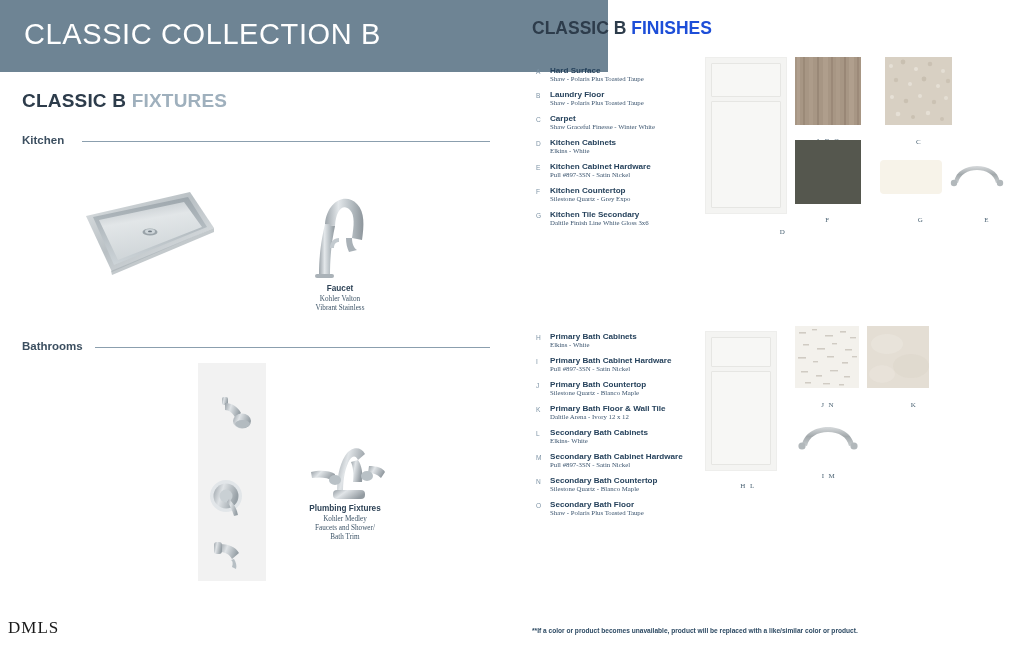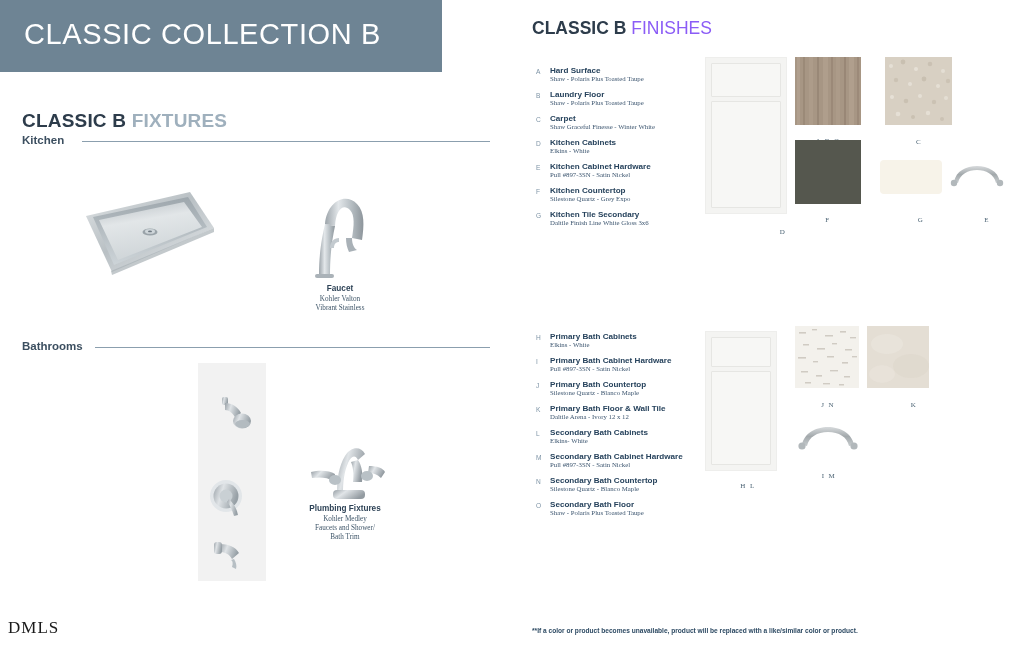--- a/index.html
+++ b/index.html
@@ -8,30 +8,30 @@
     background:#ffffff;
     font-family:"Liberation Sans", sans-serif;
     color:#2d3c4b;
     overflow:hidden;
     position:relative;
   }
   .page{position:relative;width:1020px;height:658px;}
 
   
   .hero{
-    position:absolute;left:0;top:0;width:442px;height:72px;
+    position:absolute;left:0;top:0;width:608px;height:72px;
     background:#6e8494;
   }
   .hero-title{
     position:absolute;left:24px;top:18px;
     font-size:29px;letter-spacing:.6px;
     color:#ffffff;font-weight:400;
   }
   .sec-title{
-    position:absolute;left:22px;top:110px;
+    position:absolute;left:22px;top:90px;
     font-size:19px;font-weight:700;letter-spacing:.2px;
   }
   .sec-title .light{color:#9fb0bd;font-weight:700;}
 
   .rule-row{position:absolute;left:22px;width:468px;height:14px;}
   .rule-row .lbl{
     position:absolute;left:0;top:0;font-size:11.5px;font-weight:700;
     color:#3c4f60;background:#fff;padding-right:8px;z-index:2;
   }
   .rule-row .line{
@@ -41,21 +41,21 @@
   
   .prod-cap{position:absolute;text-align:center;line-height:1.28;}
   .prod-cap .nm{font-size:8.2px;font-weight:700;color:#2d4256;}
   .prod-cap .sb{font-size:7.2px;color:#3e5568;font-family:"Liberation Serif",serif;}
 
   
   .fin-title{
     position:absolute;left:532px;top:18px;
     font-size:17.5px;font-weight:700;
   }
-  .fin-title .light{color:#8b5cf6;font-weight:400;}
+  .fin-title .light{color:#1d4ed8;font-weight:700;}
 
   .fin-list{position:absolute;}
   .fin-item{position:relative;margin-bottom:6.5px;padding-left:14px;}
   .fin-item .key{
     position:absolute;left:0;top:2px;
     font-size:6.6px;color:#7d93a5;font-weight:400;letter-spacing:.3px;
   }
   .fin-item .nm{font-size:8.1px;font-weight:700;color:#26425c;line-height:1.15;}
   .fin-item .sb{font-size:6.8px;color:#3d5670;font-family:"Liberation Serif",serif;line-height:1.2;}
 

